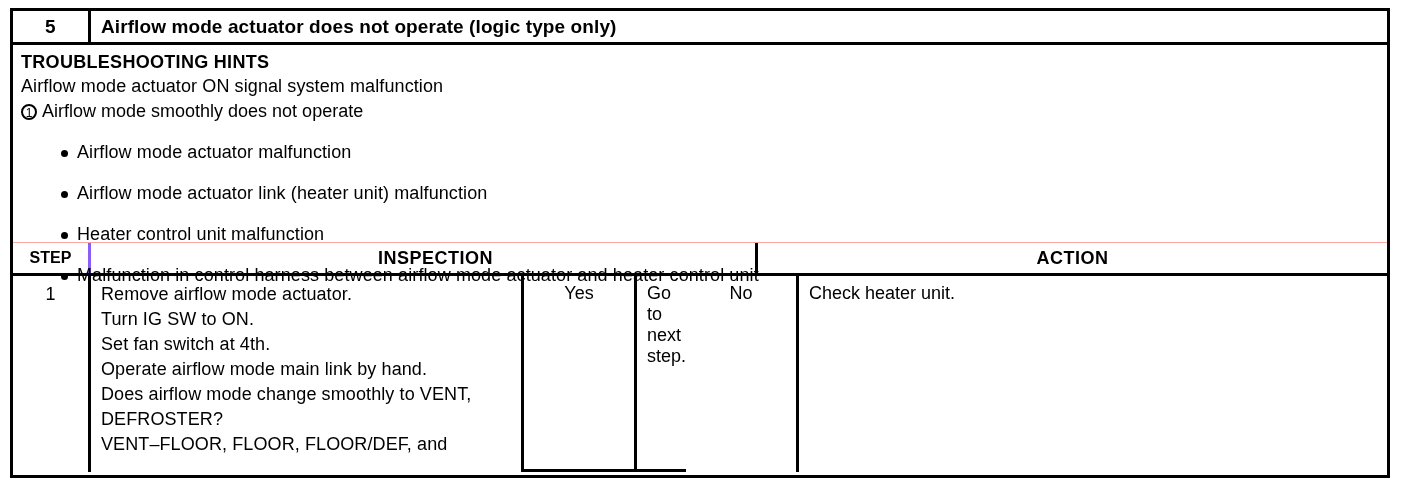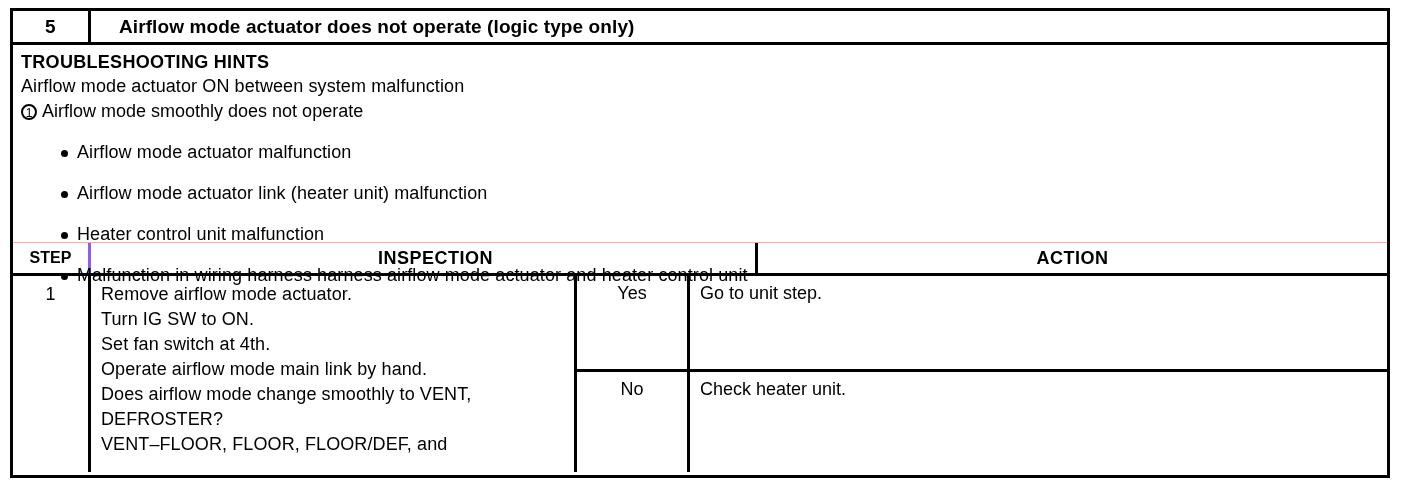--- a/index.html
+++ b/index.html
@@ -43,21 +43,21 @@
     align-items: center;
     justify-content: center;
     font-size: 19px;
     font-weight: bold;
     letter-spacing: 0.2px;
   }
   .title-text {
     flex: 1;
     display: flex;
     align-items: center;
-    padding-left: 28px;
+    padding-left: 10px;
     font-size: 19px;
     font-weight: bold;
     letter-spacing: 0.1px;
   }
 
   
   .hints {
     height: 198px;
     box-sizing: border-box;
     border-bottom: 1px solid #fca5a5;
@@ -163,35 +163,34 @@
   }
   .bd-step {
     width: 78px;
     box-sizing: border-box;
     border-right: 3px solid #000;
     padding-top: 8px;
     text-align: center;
     font-size: 18px;
   }
   .bd-insp {
-    width: 486px;
+    width: 433px;
     box-sizing: border-box;
     border-right: 3px solid #000;
     padding: 6px 0 0 10px;
   }
   .insp-line {
     font-size: 18px;
     line-height: 25px;
     letter-spacing: 0.1px;
     white-space: nowrap;
   }
   .outcomes {
     flex: 1;
     display: flex;
-    flex-direction: column;
   }
   .outcome {
     display: flex;
     flex: 1;
     box-sizing: border-box;
   }
   .outcome.first {
     border-bottom: 3px solid #000;
     flex: 0 0 96px;
   }
@@ -214,30 +213,30 @@
 
 <div class="sheet">
 
   <div class="title-row">
     <div class="title-num">5</div>
     <div class="title-text">Airflow mode actuator does not operate (logic type only)</div>
   </div>
 
   <div class="hints">
     <div class="hints-heading">TROUBLESHOOTING HINTS</div>
-    <div class="hints-line">Airflow mode actuator ON between system malfunction</div>
+    <div class="hints-line">Airflow mode actuator ON signal system malfunction</div>
     <div class="hints-numbered">
       <span class="circ">1</span>
       <span>Airflow mode smoothly does not operate</span>
     </div>
     <ul class="bullets">
       <li>Airflow mode actuator malfunction</li>
       <li>Airflow mode actuator link (heater unit) malfunction</li>
       <li>Heater control unit malfunction</li>
-      <li>Malfunction in wiring harness harness airflow mode actuator and heater control unit</li>
+      <li>Malfunction in control harness between airflow mode actuator and heater control unit</li>
     </ul>
   </div>
 
   <div class="col-head">
     <div class="ch-step">STEP</div>
     <div class="ch-insp">INSPECTION</div>
     <div class="ch-act">ACTION</div>
   </div>
 
   <div class="body-row">
@@ -247,21 +246,21 @@
       <div class="insp-line">Turn IG SW to ON.</div>
       <div class="insp-line">Set fan switch at 4th.</div>
       <div class="insp-line">Operate airflow mode main link by hand.</div>
       <div class="insp-line">Does airflow mode change smoothly to VENT,</div>
       <div class="insp-line">DEFROSTER?</div>
       <div class="insp-line">VENT–FLOOR, FLOOR, FLOOR/DEF, and</div>
     </div>
     <div class="outcomes">
       <div class="outcome first">
         <div class="oc-ans">Yes</div>
-        <div class="oc-act">Go to unit step.</div>
+        <div class="oc-act">Go to next step.</div>
       </div>
       <div class="outcome">
         <div class="oc-ans">No</div>
         <div class="oc-act">Check heater unit.</div>
       </div>
     </div>
   </div>
 
 </div>
 

